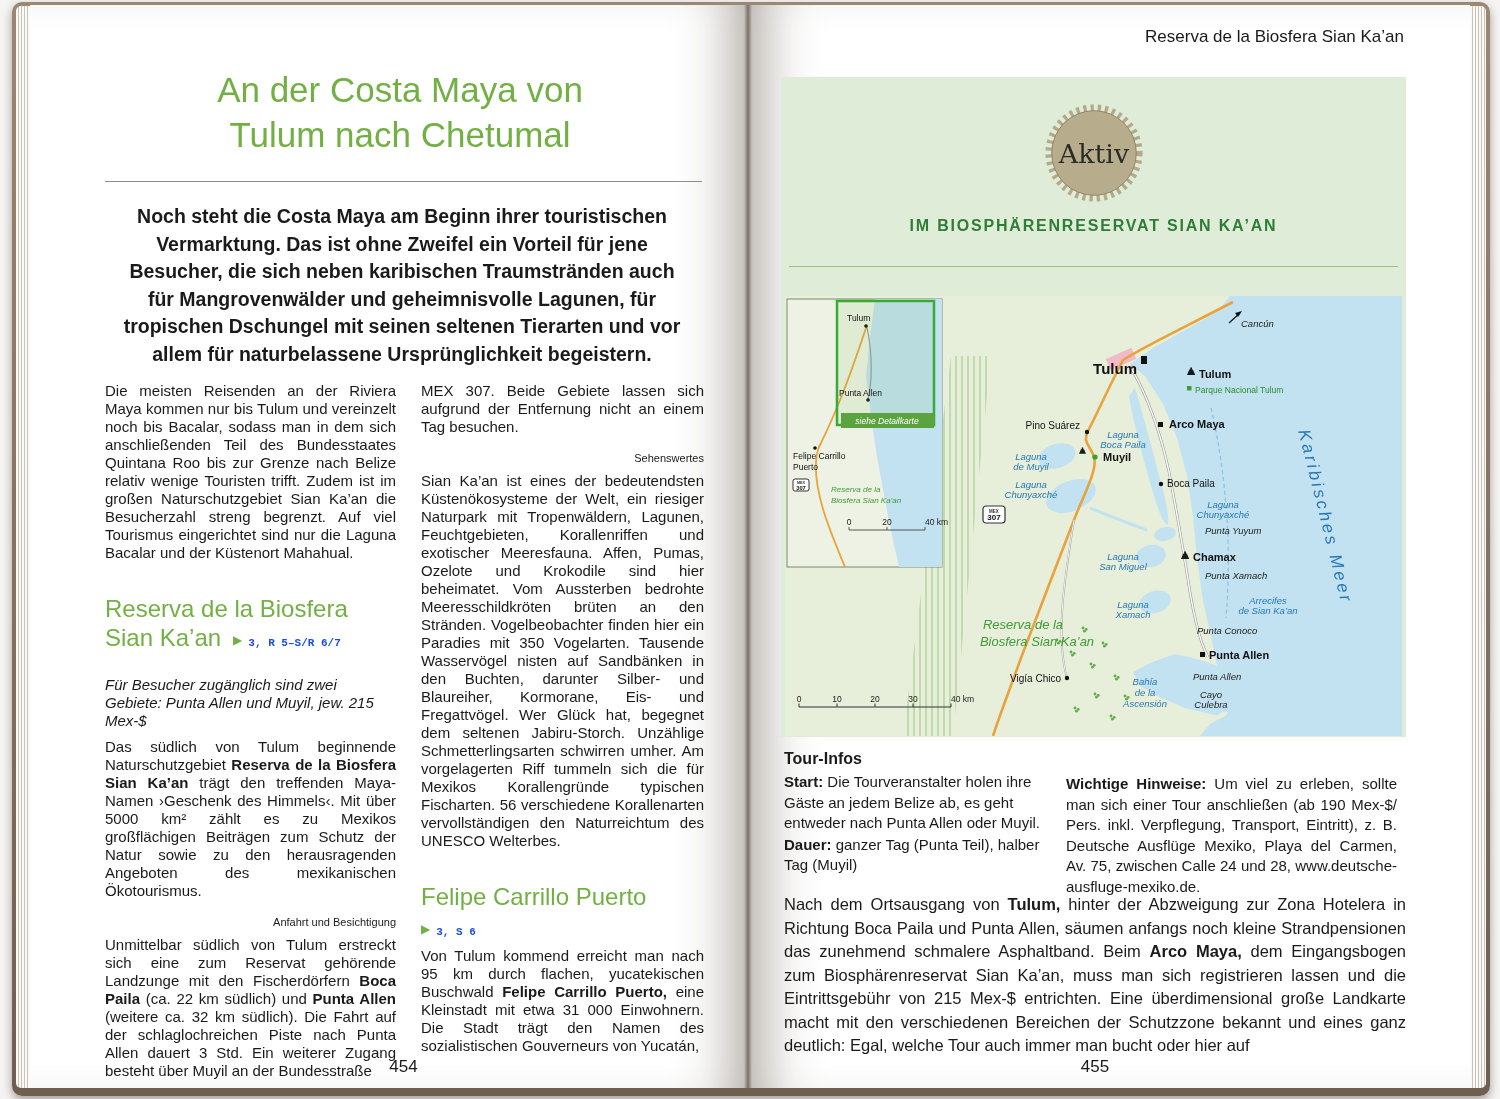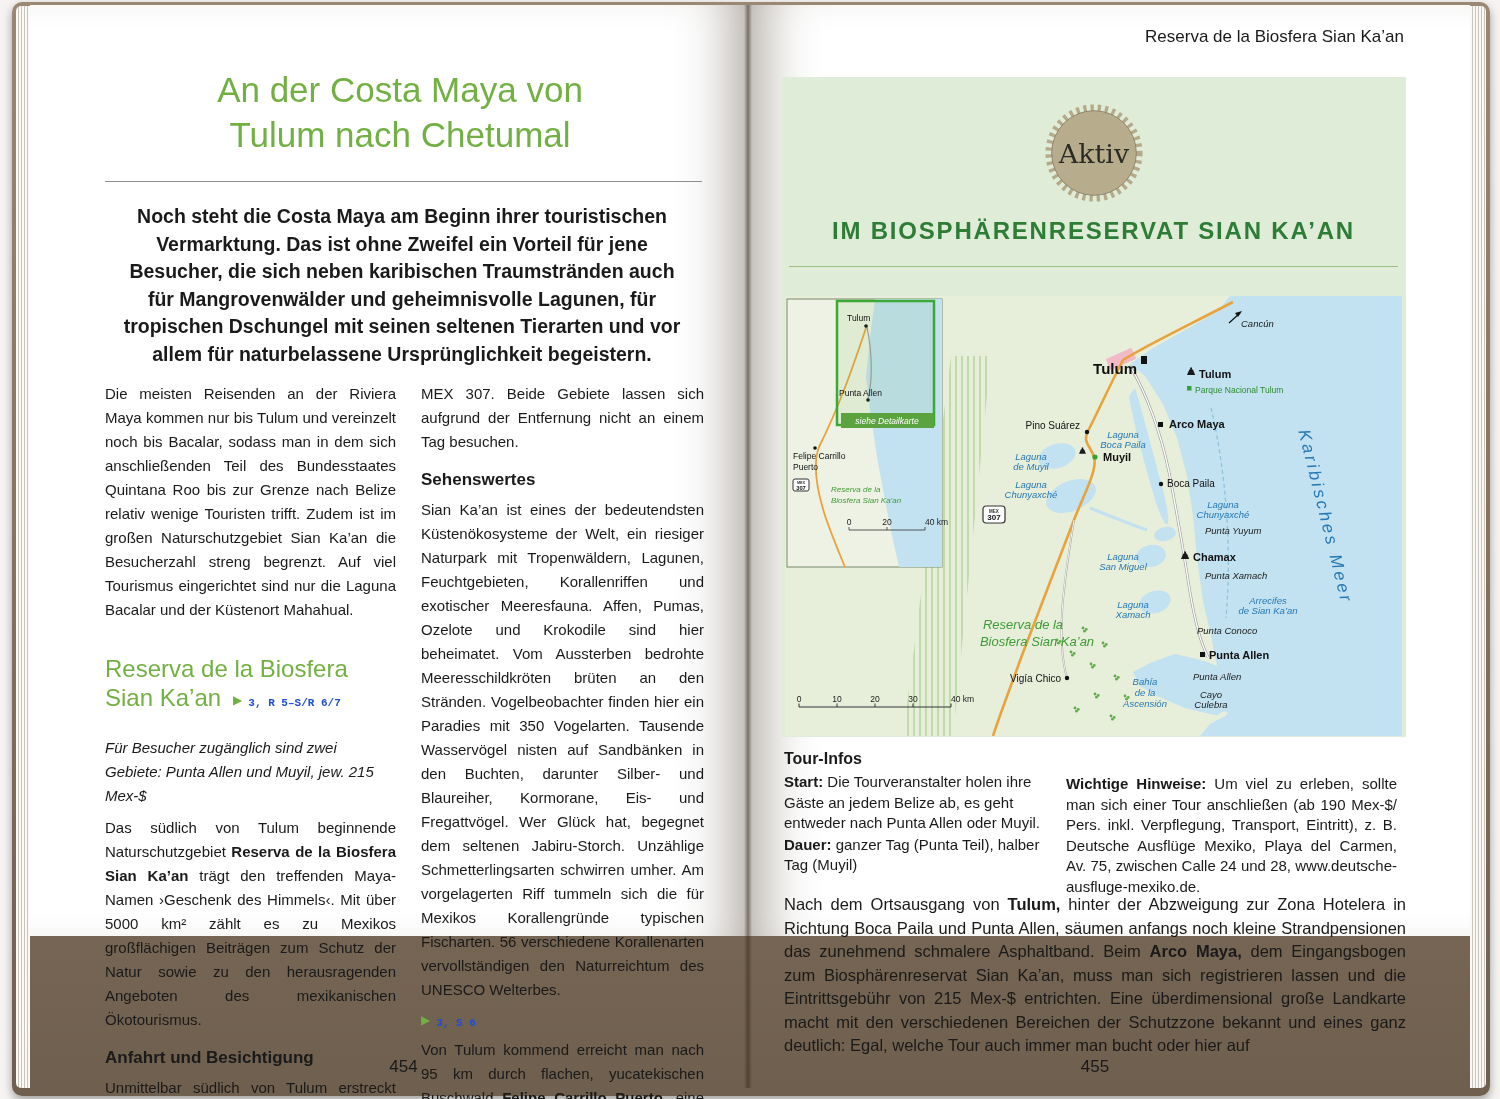--- a/index.html
+++ b/index.html
@@ -5,50 +5,50 @@
   :root{
     --green:#72b043; --dark-green:#2e7d36; --panel:#dfecd7; --sea:#c2e2f1;
     --blue-text:#2679b5; --land:#e7eeda; --road:#e8a33d; --cover:#8a7661; --map-green:#3f9b36;
   }
   *{margin:0;padding:0;box-sizing:border-box;}
   html,body{width:1500px;height:1099px;}
   body{position:relative;overflow:hidden;background:#f5f4f2;font-family:"Liberation Sans",sans-serif;color:#1a1a1a;}
   .book{position:absolute;left:12px;top:2px;width:1478px;height:1094px;background:linear-gradient(#9b8873,#6f5f4e);border-radius:10px;box-shadow:0 4px 10px rgba(0,0,0,.35);}
   .page-stack-left{position:absolute;left:16px;top:6px;width:14px;height:1082px;border-radius:5px 0 0 5px;background:repeating-linear-gradient(to right,#faf9f6 0 2px,#c9c4ba 2px 3px);}
   .page-stack-right{position:absolute;left:1470px;top:6px;width:16px;height:1082px;border-radius:0 5px 5px 0;background:repeating-linear-gradient(to right,#faf9f6 0 2px,#c9c4ba 2px 3px);}
-  .page{position:absolute;top:5px;height:931px;background:#fff;}
+  .page{position:absolute;top:5px;height:1083px;background:#fff;}
   .page-left{left:30px;width:718px;box-shadow:inset -50px 0 55px -38px rgba(55,40,25,.45);}
   .page-right{left:748px;width:722px;box-shadow:inset 50px 0 55px -38px rgba(55,40,25,.45);}
   .spine-line{position:absolute;left:744px;top:5px;width:8px;height:1083px;background:linear-gradient(to right,rgba(0,0,0,0),rgba(50,35,20,.5),rgba(0,0,0,0));}
 
   
   .lp-title{position:absolute;left:70px;top:62px;width:600px;text-align:center;color:var(--green);font-size:35px;line-height:45px;font-weight:400;}
   .lp-rule{position:absolute;left:75px;top:176px;width:597px;height:1px;background:#8d8d8d;}
   .lp-intro{position:absolute;left:92px;top:198px;width:560px;font-size:19.5px;line-height:27.5px;font-weight:700;text-align:center;hyphens:auto;}
   .lp-col{position:absolute;top:377px;width:291px;}
   .lp-col1{left:75px;}
   .lp-col2{left:391px;width:283px;}
-  .bt{font-size:15px;line-height:24px;text-align:justify;hyphens:auto;margin-top:8px;}
+  .bt{font-size:15px;line-height:18px;text-align:justify;hyphens:auto;margin-top:8px;}
   .lp-col .bt:first-child{margin-top:0;}
   .green-head{color:var(--green);font-size:24px;line-height:29px;font-weight:400;margin-top:32px;}
   .ref{margin-left:12px;white-space:nowrap;}
   .tri{color:var(--green);font-size:12px;vertical-align:2px;}
   .ref-txt{font-size:11px;font-weight:700;color:#1d4ed8;margin-left:6px;font-family:Liberation Mono, monospace;}
   .ref-line{margin-top:10px;}
   .italic-note{font-style:italic;text-align:left;margin-top:18px;}
-  .sub-head{font-size:17px;font-weight:700;margin-top:16px;}
+  .sub-head{font-size:11px;font-weight:400;margin-top:16px;text-align:right;}
   .pagenum{position:absolute;top:1044px;font-size:17px;text-align:center;margin-top:8px;}
   .pagenum.left{left:75px;width:597px;}
   .pagenum.right{left:36px;width:622px;}
 
   
   .rp-header{position:absolute;top:22px;right:66px;font-size:17px;color:#1a1a1a;}
   .rp-panel{position:absolute;left:33px;top:72px;width:625px;height:660px;background:var(--panel);}
   .badge{position:absolute;top:26px;left:calc(50% - 50px);width:100px;height:100px;}
-  .rp-panel-title{position:absolute;top:140px;left:0;width:100%;text-align:center;color:var(--dark-green);font-size:24px;font-weight:700;letter-spacing:1.8px;}
+  .rp-panel-title{position:absolute;top:140px;left:0;width:100%;text-align:center;color:var(--dark-green);font-size:16px;font-weight:700;letter-spacing:1.8px;}
   .rp-panel-rule{position:absolute;top:189px;left:8px;right:8px;height:1px;background:#9cbf83;}
   .map-svg{position:absolute;left:4px;top:219px;width:617px;height:440px;}
   .rp-tour{position:absolute;left:36px;top:745px;width:622px;}
   .ti-head{font-size:16px;font-weight:700;margin-bottom:4px;}
   .ti-col1{position:absolute;left:0;top:0;width:278px;}
   .ti-col2{position:absolute;left:282px;top:23px;width:331px;}
   .ti-text{font-size:15px;line-height:20.5px;margin-top:1px;}
   .ti-col2 .ti-text{text-align:justify;hyphens:auto;}
   .rp-body{position:absolute;left:36px;top:888px;width:622px;font-size:16.5px;line-height:23.5px;text-align:justify;hyphens:auto;}
 
@@ -92,20 +92,21 @@
     <p class="bt italic-note">Für Besucher zugänglich sind zwei Gebiete: Punta Allen und Muyil, jew. 215 Mex-$</p>
     <p class="bt">Das südlich von Tulum beginnende Naturschutzgebiet <b>Reserva de la Biosfera Sian Ka’an</b> trägt den treffenden Maya-Namen ›Geschenk des Himmels‹. Mit über 5000 km² zählt es zu Mexikos großflächigen Beiträgen zum Schutz der Natur sowie zu den herausragenden Angeboten des mexikanischen Ökotourismus.</p>
     <h4 class="sub-head">Anfahrt und Besichtigung</h4>
     <p class="bt">Unmittelbar südlich von Tulum erstreckt sich eine zum Reservat gehörende Landzunge mit den Fischerdörfern <b>Boca Paila</b> (ca. 22 km südlich) und <b>Punta Allen</b> (weitere ca. 32 km südlich). Die Fahrt auf der schlaglochreichen Piste nach Punta Allen dauert 3 Std. Ein weiterer Zugang besteht über Muyil an der Bundesstraße</p>
   </div>
 
   <div class="lp-col lp-col2">
     <p class="bt">MEX 307. Beide Gebiete lassen sich aufgrund der Entfernung nicht an einem Tag besuchen.</p>
     <h4 class="sub-head">Sehenswertes</h4>
     <p class="bt">Sian Ka’an ist eines der bedeutendsten Küstenökosysteme der Welt, ein riesiger Naturpark mit Tropenwäldern, Lagunen, Feuchtgebieten, Korallenriffen und exotischer Meeresfauna. Affen, Pumas, Ozelote und Krokodile sind hier beheimatet. Vom Aussterben bedrohte Meeresschildkröten brüten an den Stränden. Vogelbeobachter finden hier ein Paradies mit 350 Vogelarten. Tausende Wasservögel nisten auf Sandbänken in den Buchten, darunter Silber- und Blaureiher, Kormorane, Eis- und Fregattvögel. Wer Glück hat, begegnet dem seltenen Jabiru-Storch. Unzählige Schmetterlingsarten schwirren umher. Am vorgelagerten Riff tummeln sich die für Mexikos Korallengründe typischen Fischarten. 56 verschiedene Korallenarten vervollständigen den Naturreichtum des UNESCO Welterbes.</p>
+    <h3 class="green-head">Felipe Carrillo Puerto</h3>
     <div class="ref-line"><span class="tri">▶</span><span class="ref-txt">3, S 6</span></div>
     <p class="bt">Von Tulum kommend erreicht man nach 95 km durch flachen, yucatekischen Buschwald <b>Felipe Carrillo Puerto,</b> eine Kleinstadt mit etwa 31 000 Einwohnern. Die Stadt trägt den Namen des sozialistischen Gouverneurs von Yucatán,</p>
   </div>
 
   <div class="pagenum left">454</div>
 </div>
 
 <div class="page page-right">
   <div class="rp-header">Reserva de la Biosfera Sian Ka’an</div>
 

